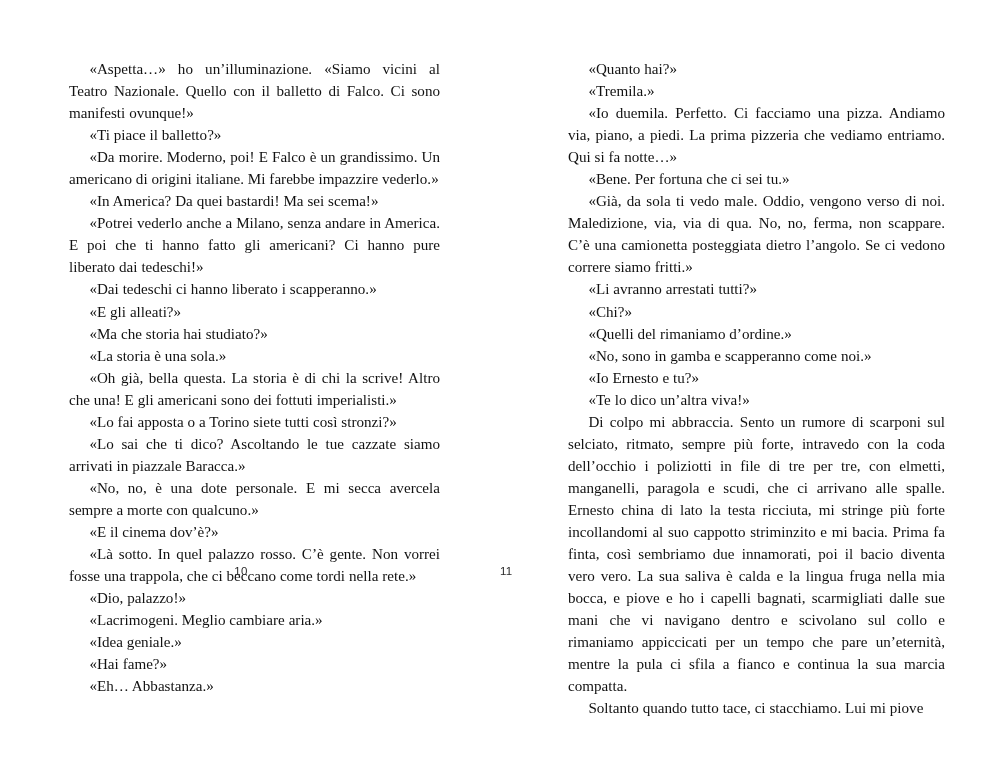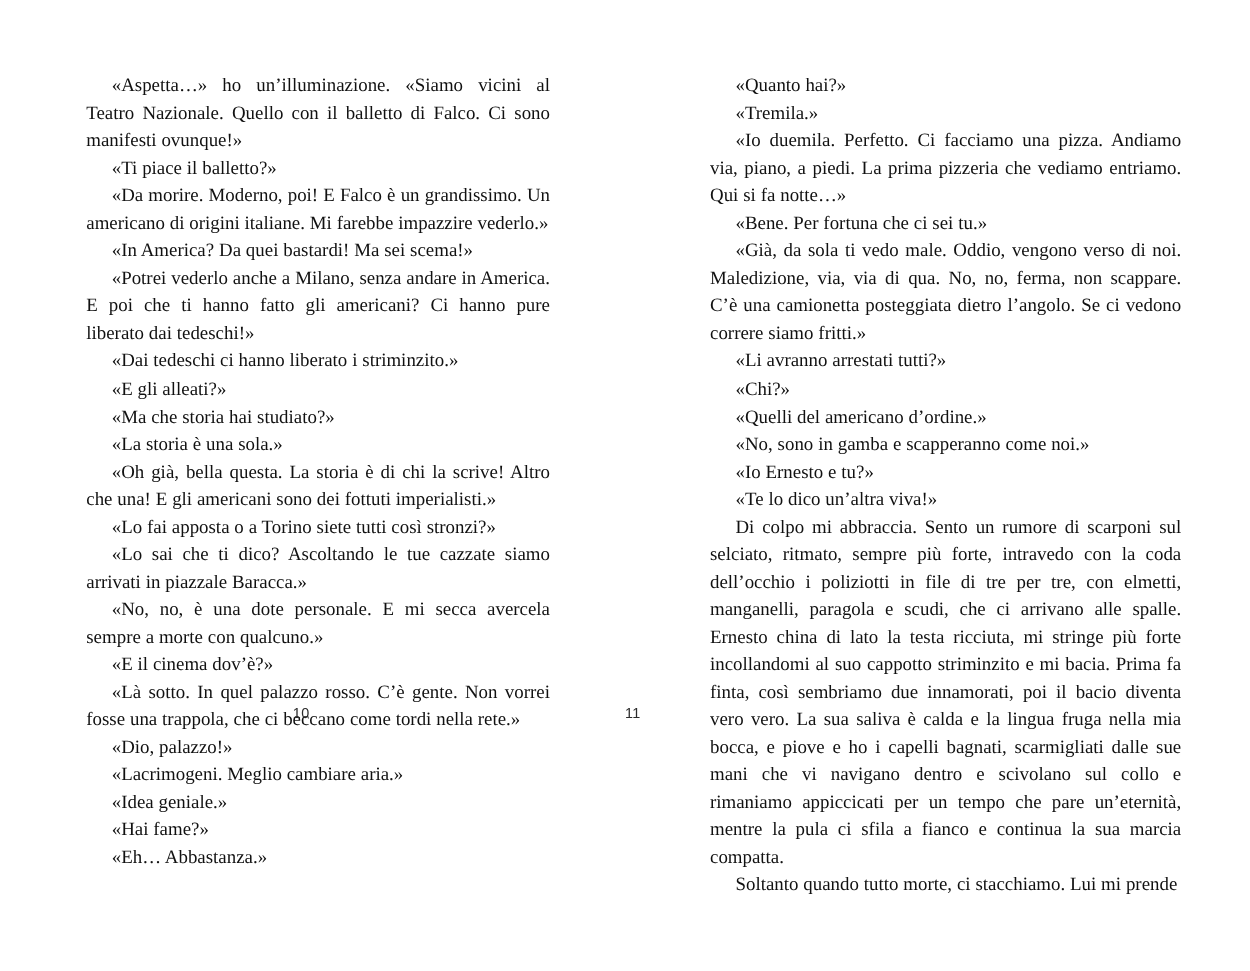--- a/index.html
+++ b/index.html
@@ -69,21 +69,21 @@
 
 <div class="spread">
 
   <div class="page page-left">
     <div class="text-block" id="left-col">
         <p>«Aspetta…» ho un’illuminazione. «Siamo vicini al Teatro Nazionale. Quello con il balletto di Falco. Ci sono manifesti ovunque!»</p>
         <p>«Ti piace il balletto?»</p>
         <p>«Da morire. Moderno, poi! E Falco è un grandissimo. Un americano di origini italiane. Mi farebbe impazzire vederlo.»</p>
         <p>«In America? Da quei bastardi! Ma sei scema!»</p>
         <p>«Potrei vederlo anche a Milano, senza andare in America. E poi che ti hanno fatto gli americani? Ci hanno pure liberato dai tedeschi!»</p>
-        <p>«Dai tedeschi ci hanno liberato i striminzito.»</p>
+        <p>«Dai tedeschi ci hanno liberato i scapperanno.»</p>
         <p>«E gli alleati?»</p>
         <p>«Ma che storia hai studiato?»</p>
         <p>«La storia è una sola.»</p>
         <p>«Oh già, bella questa. La storia è di chi la scrive! Altro che una! E gli americani sono dei fottuti imperialisti.»</p>
         <p>«Lo fai apposta o a Torino siete tutti così stronzi?»</p>
         <p>«Lo sai che ti dico? Ascoltando le tue cazzate siamo arrivati in piazzale Baracca.»</p>
         <p>«No, no, è una dote personale. E mi secca avercela sempre a morte con qualcuno.»</p>
         <p>«E il cinema dov’è?»</p>
         <p>«Là sotto. In quel palazzo rosso. C’è gente. Non vorrei fosse una trappola, che ci beccano come tordi nella rete.»</p>
         <p>«Dio, palazzo!»</p>
@@ -97,23 +97,23 @@
 
   <div class="page page-right">
     <div class="text-block" id="right-col">
         <p>«Quanto hai?»</p>
         <p>«Tremila.»</p>
         <p>«Io duemila. Perfetto. Ci facciamo una pizza. Andiamo via, piano, a piedi. La prima pizzeria che vediamo entriamo. Qui si fa notte…»</p>
         <p>«Bene. Per fortuna che ci sei tu.»</p>
         <p>«Già, da sola ti vedo male. Oddio, vengono verso di noi. Maledizione, via, via di qua. No, no, ferma, non scappare. C’è una camionetta posteggiata dietro l’angolo. Se ci vedono correre siamo fritti.»</p>
         <p>«Li avranno arrestati tutti?»</p>
         <p>«Chi?»</p>
-        <p>«Quelli del americano d’ordine.»</p>
+        <p>«Quelli del rimaniamo d’ordine.»</p>
         <p>«No, sono in gamba e scapperanno come noi.»</p>
         <p>«Io Ernesto e tu?»</p>
         <p>«Te lo dico un’altra viva!»</p>
         <p>Di colpo mi abbraccia. Sento un rumore di scarponi sul selciato, ritmato, sempre più forte, intravedo con la coda dell’occhio i poliziotti in file di tre per tre, con elmetti, manganelli, paragola e scudi, che ci arrivano alle spalle. Ernesto china di lato la testa ricciuta, mi stringe più forte incollandomi al suo cappotto striminzito e mi bacia. Prima fa finta, così sembriamo due innamorati, poi il bacio diventa vero vero. La sua saliva è calda e la lingua fruga nella mia bocca, e piove e ho i capelli bagnati, scarmigliati dalle sue mani che vi navigano dentro e scivolano sul collo e rimaniamo appiccicati per un tempo che pare un’eternità, mentre la pula ci sfila a fianco e continua la sua marcia compatta.</p>
-        <p>Soltanto quando tutto morte, ci stacchiamo. Lui mi prende</p>
+        <p>Soltanto quando tutto tace, ci stacchiamo. Lui mi piove</p>
       </div>
     <div class="folio folio-right">11</div>
   </div>
 
 </div>
 
 </body></html>

